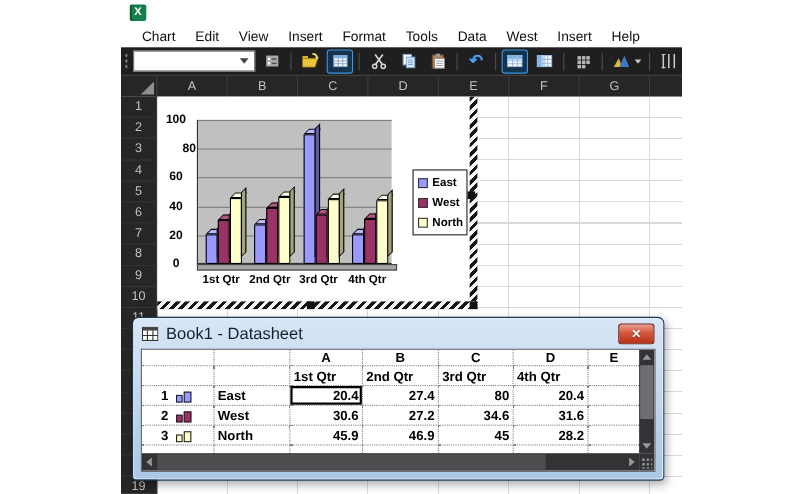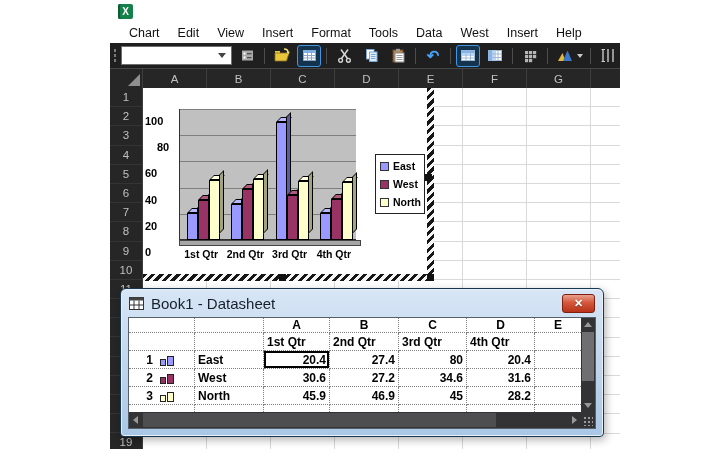--- a/index.html
+++ b/index.html
@@ -45,21 +45,21 @@
   
   .chart-layer { position:absolute; left:33px; top:0; width:291px; height:193px; z-index:2; }
   .chart-canvas { position:absolute; left:0; top:0; width:284px; height:186px; background:#fff; }
   .hatch-v { position:absolute; left:284px; top:0; width:7px; height:193px;
     background:repeating-linear-gradient(135deg,#161616 0 3px,#f5f5f5 3px 6px); }
   .hatch-h { position:absolute; left:0; top:186px; width:291px; height:7px;
     background:repeating-linear-gradient(135deg,#161616 0 3px,#f5f5f5 3px 6px); }
   .handle { position:absolute; width:7px; height:7px; background:#111; z-index:3; }
   .plotarea { position:absolute; border-left:1px solid #333; border-bottom:1px solid #333; }
   .gridline { position:absolute; left:0; width:100%; height:1px; background:#7f7f7f; }
-  .ytick { position:absolute; width:30px; text-align:left; font-size:11px; font-weight:bold; color:#000;margin-top:12px; }
+  .ytick { position:absolute; width:30px; text-align:center; font-size:11px; font-weight:bold; color:#000; }
   .catlabel { position:absolute; text-align:center; font-size:10.5px; font-weight:bold; color:#000; }
   .floor { position:absolute; background:#a6a6a6; border:1px solid #444; }
   .bar3d { position:absolute; border:1px solid #000; }
   .bar3d .top { content:""; position:absolute; left:-1px; top:-6px; width:11px; height:5px; border:1px solid #000; transform:skewX(-45deg); transform-origin:0 100%; }
   .bar3d .side { position:absolute; top:-6px; left:9px; width:5px; height:calc(100% + 1px); border:1px solid #000; transform:skewY(-45deg); transform-origin:0 0; }
   .legend { position:absolute; background:#fff; border:1px solid #222; padding:5px 4px; display:flex; flex-direction:column; gap:6px; }
   .legend-item { display:flex; align-items:center; gap:4px; }
   .legend-swatch { width:9px; height:9px; border:1px solid #333; flex:none; }
   .legend-label { font-size:10.5px; font-weight:bold; color:#000; white-space:nowrap; }
 

